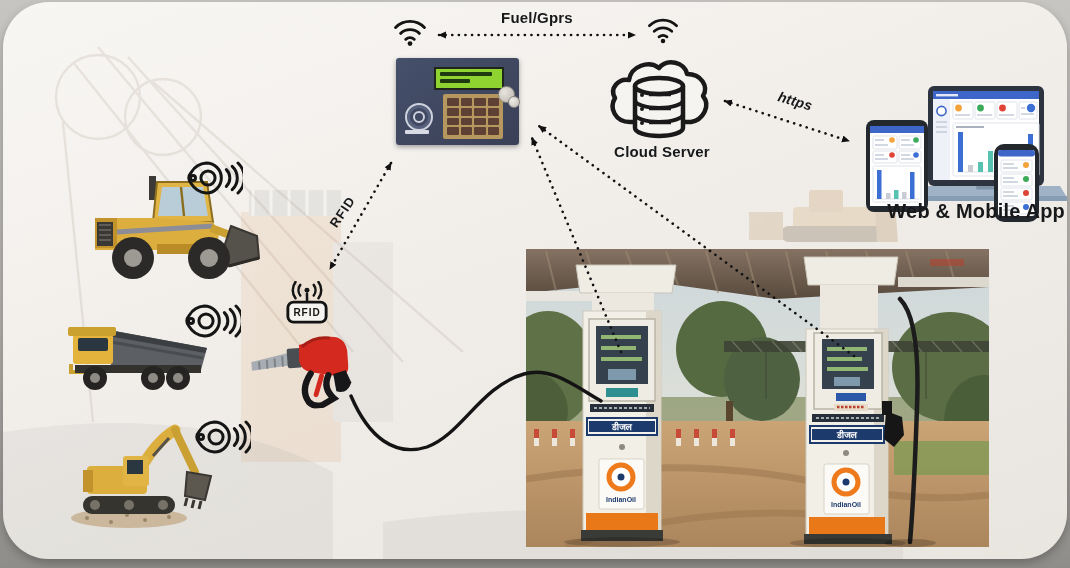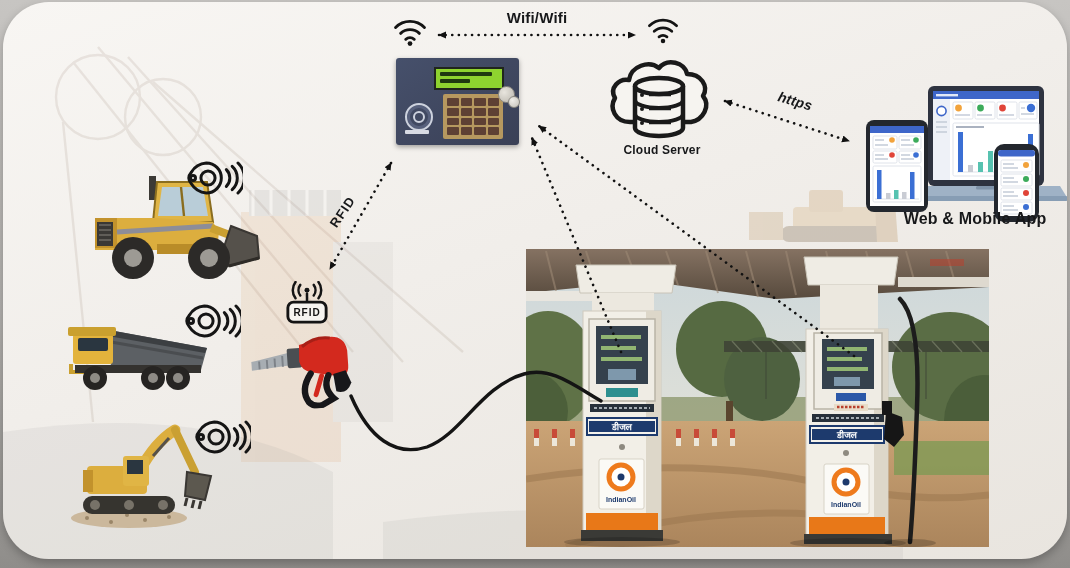--- a/index.html
+++ b/index.html
@@ -487,19 +487,19 @@
       <g stroke="#111111" stroke-width="2.6" fill="none" stroke-linecap="round" stroke-dasharray="0.1 6.5">
         <path d="M 436,33 H 632" marker-start="url(#ah)" marker-end="url(#ahe)"></path>
         <path d="M 722,99 L 846,139" marker-start="url(#ah)" marker-end="url(#ahe)"></path>
         <path d="M 388,161 L 327,267" marker-start="url(#ah)" marker-end="url(#ahe)"></path>
         <path d="M 618,350 L 529,136" marker-end="url(#ahe)"></path>
         <path d="M 851,354 L 536,124" marker-end="url(#ahe)"></path>
       </g>
       <path d="M 348,394 C 366,436 392,455 424,445 C 458,433 478,384 521,372 C 548,364 572,384 598,399" stroke="#141414" stroke-width="3.4" fill="none" stroke-linecap="round"></path>
     </svg>
 
-    <div class="label" style="left:474px;top:8px;width:120px;font-size:15px;">Wifi/Wifi</div>
-    <div class="label" style="left:589px;top:142px;width:140px;font-size:12px;">Cloud Server</div>
+    <div class="label" style="left:474px;top:8px;width:120px;font-size:15px;">Fuel/Gprs</div>
+    <div class="label" style="left:589px;top:142px;width:140px;font-size:15px;">Cloud Server</div>
     <div class="label" style="left:757px;top:92px;width:70px;font-size:14px;font-style:italic;transform:rotate(17deg);">https</div>
-    <div class="label" style="left:882px;top:208px;width:180px;font-size:16px;">Web &amp; Mobile App</div>
+    <div class="label" style="left:882px;top:198px;width:180px;font-size:20px;text-align:right;">Web &amp; Mobile App</div>
     <div class="label" style="left:316px;top:203px;width:48px;font-size:13px;transform:rotate(-56deg);letter-spacing:1px;">RFID</div>
   </div>
 </div>
 
 </body></html>

